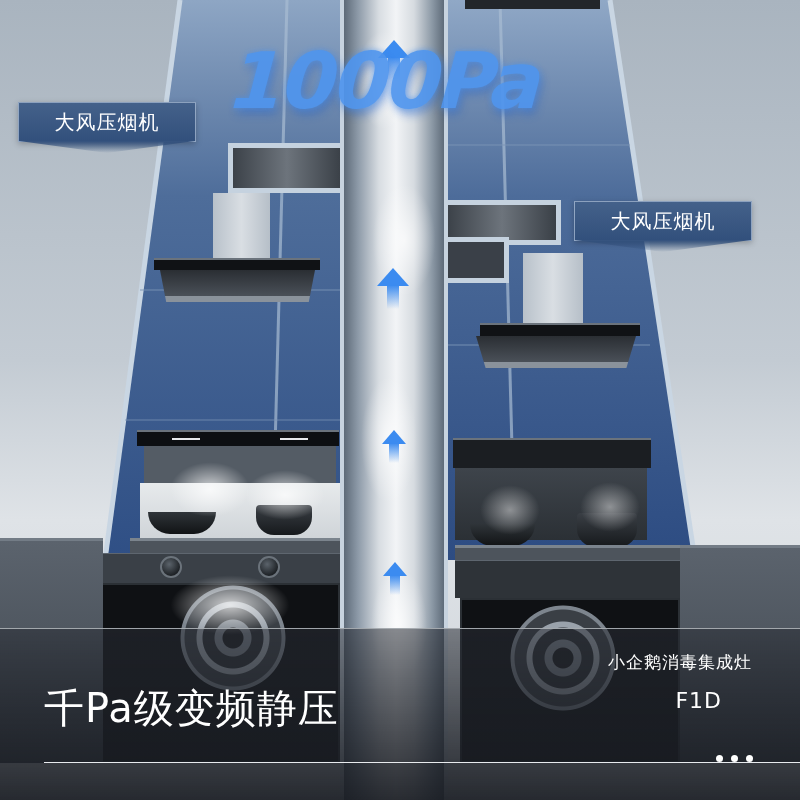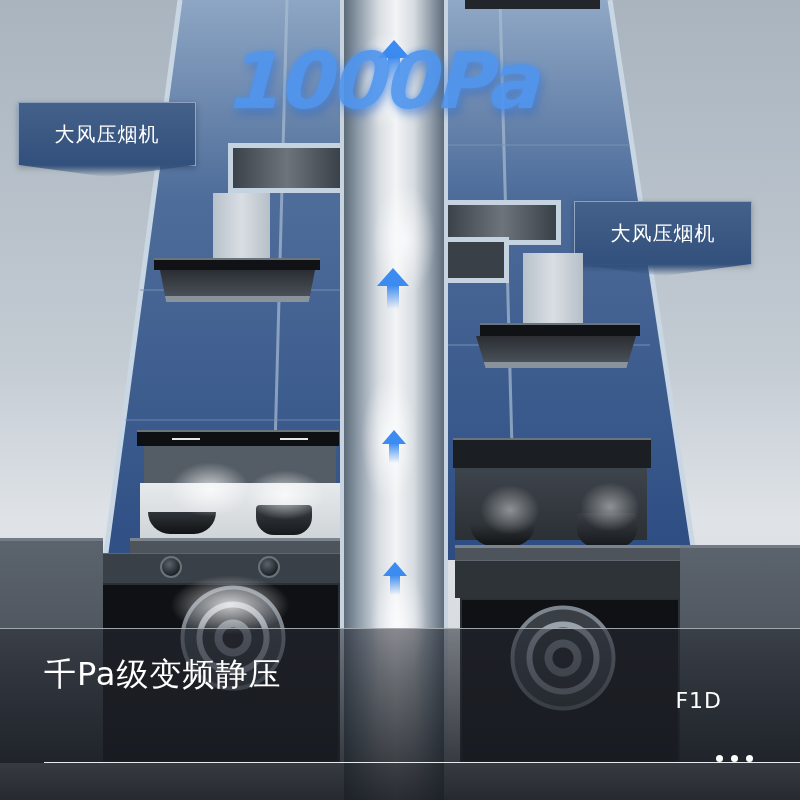--- a/index.html
+++ b/index.html
@@ -30,21 +30,21 @@
   .arrow.sm .head { border-left-width:12px; border-right-width:12px; border-bottom-width:14px; left:-12px; }
   .arrow.sm .shaft { left:-5px; top:13px; width:10px; height:20px; }
 
   
   .big-pa { position:absolute; left:232px; top:36px; font-size:78px; font-weight:bold; font-style:italic;
     letter-spacing:-2px; color:#4f95ee; opacity:.92;
     text-shadow: 0 0 6px rgba(79,149,238,.7), 3px 6px 10px rgba(40,100,200,.5);
     font-family:"DejaVu Sans", sans-serif; transform:skewX(-4deg); }
 
   
-  .tag { position:absolute; height:64px; padding:4px 24px; display:flex; align-items:center; justify-content:center;
+  .tag { position:absolute; height:40px; padding:4px 24px; display:flex; align-items:center; justify-content:center;
     background: linear-gradient(180deg,#44618a,#32507c); color:#fff; font-size:20px; letter-spacing:1px;
     border:1px solid rgba(200,215,235,.6); box-shadow: 0 2px 6px rgba(0,0,0,.25); }
   .tag::after { content:""; position:absolute; left:0; right:0; bottom:-12px; height:12px;
     background:linear-gradient(180deg,#32507c,rgba(50,80,124,0));
     clip-path: polygon(0 0,100% 0,50% 100%); }
   .tag-left { left:18px; top:102px; width:178px; }
   .tag-right { left:574px; top:201px; width:178px; }
 
   
   .chimney { position:absolute; background:linear-gradient(90deg,#b8c1ca,#d9dee3 50%,#b6bfc8); }
@@ -65,22 +65,22 @@
     background:radial-gradient(circle at 40% 35%,#5b636b,#1e2226 70%); border:2px solid #6b737b; }
   .oven { position:absolute; background:#0f1114; border:2px solid #2b3035; }
   .fan { position:absolute; border-radius:50%;
     background: radial-gradient(circle,#1a1c1f 0 10px,#777f88 11px 18px,#2a2e33 19px 30px,#9aa2ab 31px 36px,#3a3f45 37px 48px,#7d858e 49px 52px,transparent 53px); }
   .steam { position:absolute; border-radius:50%; background:radial-gradient(ellipse,rgba(255,255,255,.75),rgba(255,255,255,0) 70%); }
   .cabinet { position:absolute; background:linear-gradient(180deg,#5b636d,#3f464e); border-top:3px solid #737c86; }
 
   
   .overlay { position:absolute; left:0; top:628px; width:800px; height:172px;
     background:linear-gradient(180deg,rgba(40,44,52,.55),rgba(24,27,33,.92)); border-top:1px solid rgba(220,225,230,.7); }
-  .headline { position:absolute; left:44px; color:#fff; font-size:32px; font-weight:normal; letter-spacing:1px; white-space:nowrap;
-    font-family:"DejaVu Sans", sans-serif; }
+  .headline { position:absolute; left:44px; color:#fff; font-size:40px; font-weight:normal; letter-spacing:1px; white-space:nowrap;
+    font-family:"DejaVu Sans", sans-serif;margin-top:28px; }
   .h1 { top:653px; }
   .h2 { top:704px; }
   .underline { position:absolute; left:44px; top:762px; width:756px; height:1px; background:#e8ebee; }
   .brand { position:absolute; right:48px; top:651px; color:#fff; font-size:17px; letter-spacing:1px; }
   .model { position:absolute; right:78px; top:688px; color:#fff; font-size:22px; letter-spacing:1px; font-family:"DejaVu Sans", sans-serif; }
   .dots { position:absolute; left:716px; top:755px; display:flex; gap:8px; }
   .dot { width:7px; height:7px; border-radius:50%; background:#fff; }
 </style>
 </head>
 <body>
@@ -186,20 +186,21 @@
     <div class="oven" style="left:460px;top:598px;width:220px;height:165px;"></div>
     <div class="fan" style="left:510px;top:605px;width:106px;height:106px;"></div>
   </div>
 
   <div class="cabinet" style="left:0;top:538px;width:103px;height:225px;"></div>
   <div class="cabinet" style="left:680px;top:545px;width:120px;height:218px;"></div>
 
   <div class="overlay"></div>
   <div class="headline h1">千Pa级变频静压</div>
   <div class="underline"></div>
+  <div class="brand">小企鹅消毒集成灶</div>
   <div class="model">F1D</div>
 
   <div class="dots">
     <span class="dot"></span>
     <span class="dot"></span>
     <span class="dot"></span>
   </div>
 </div>
 
 </body></html>

